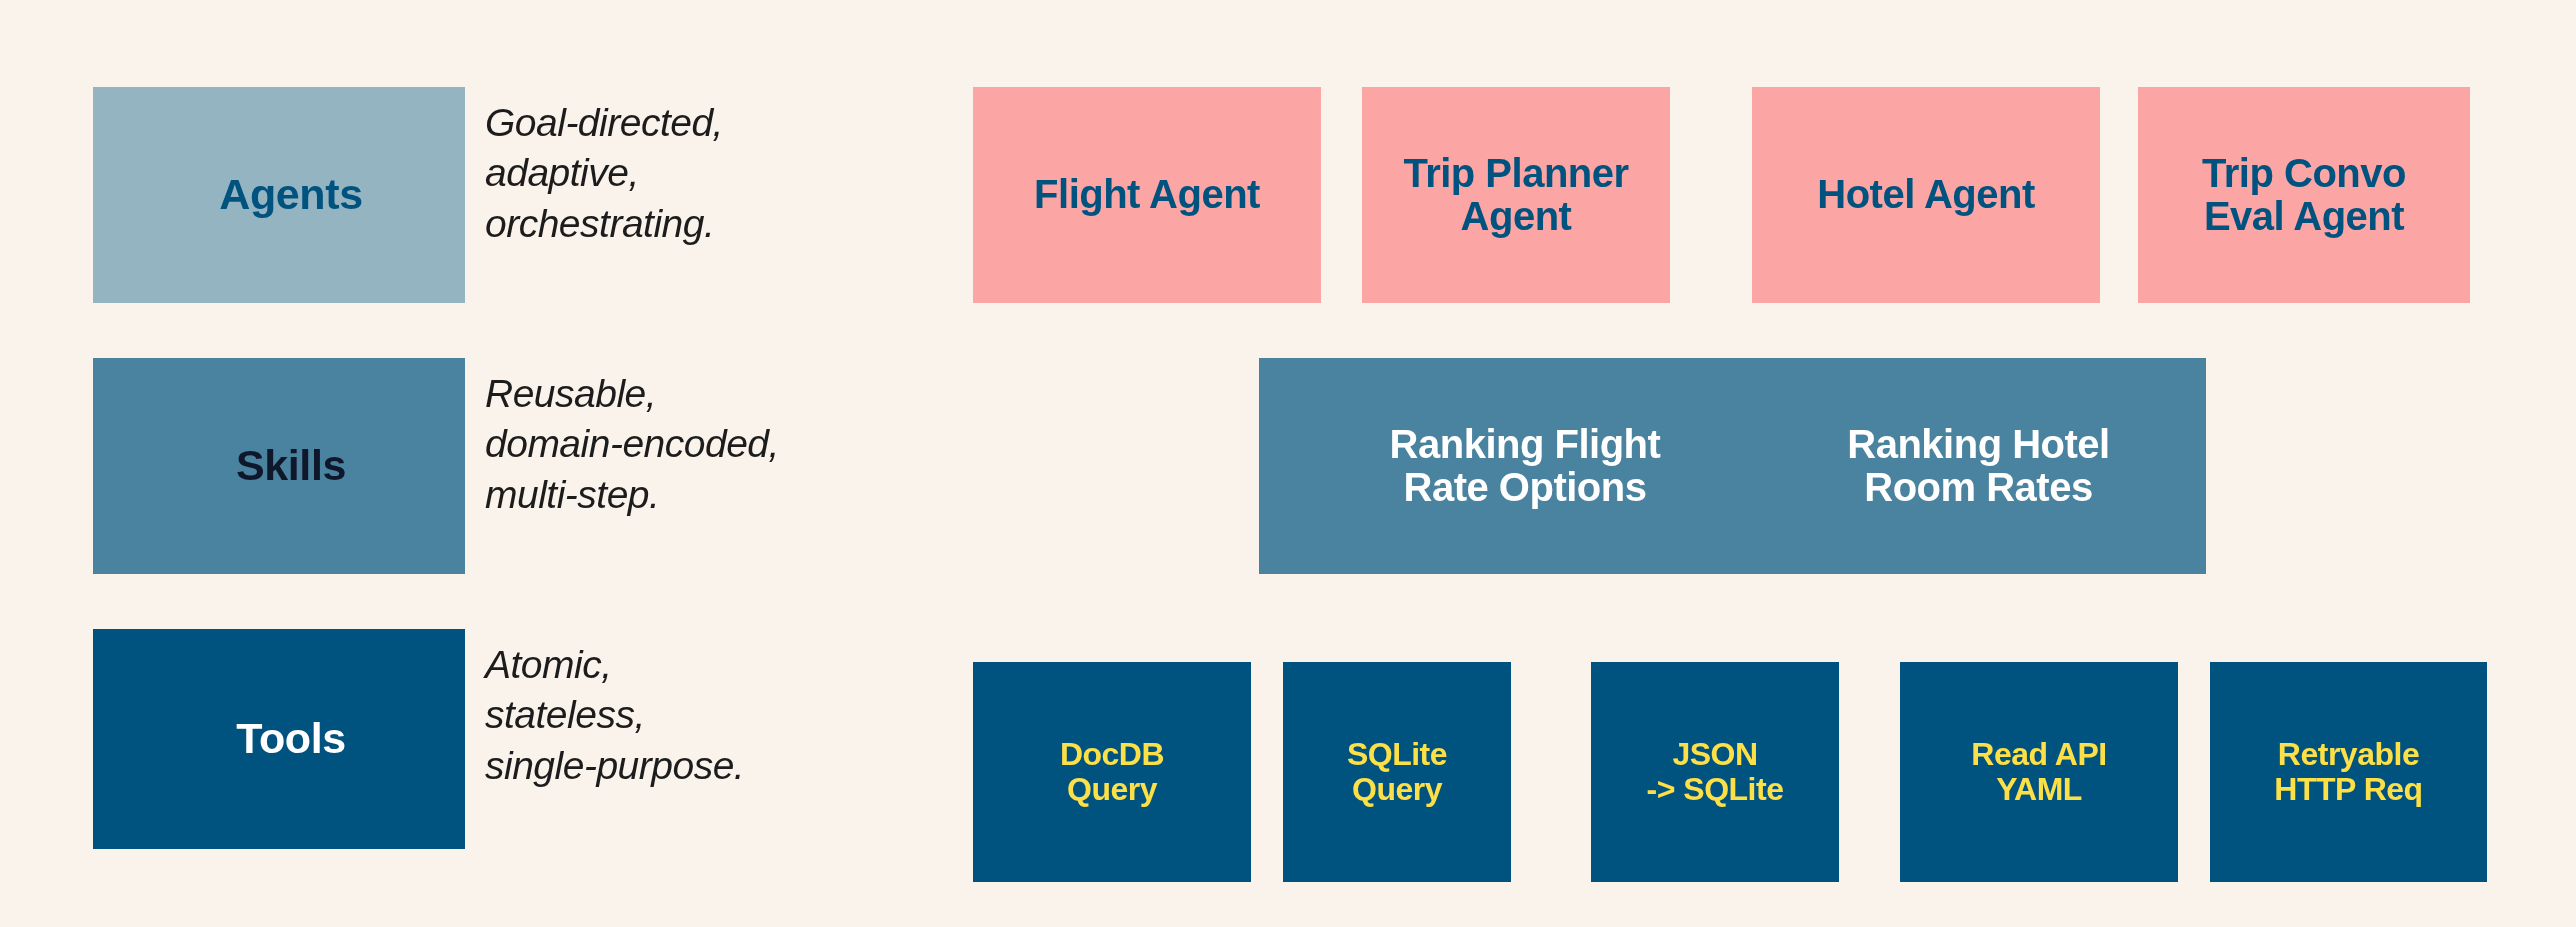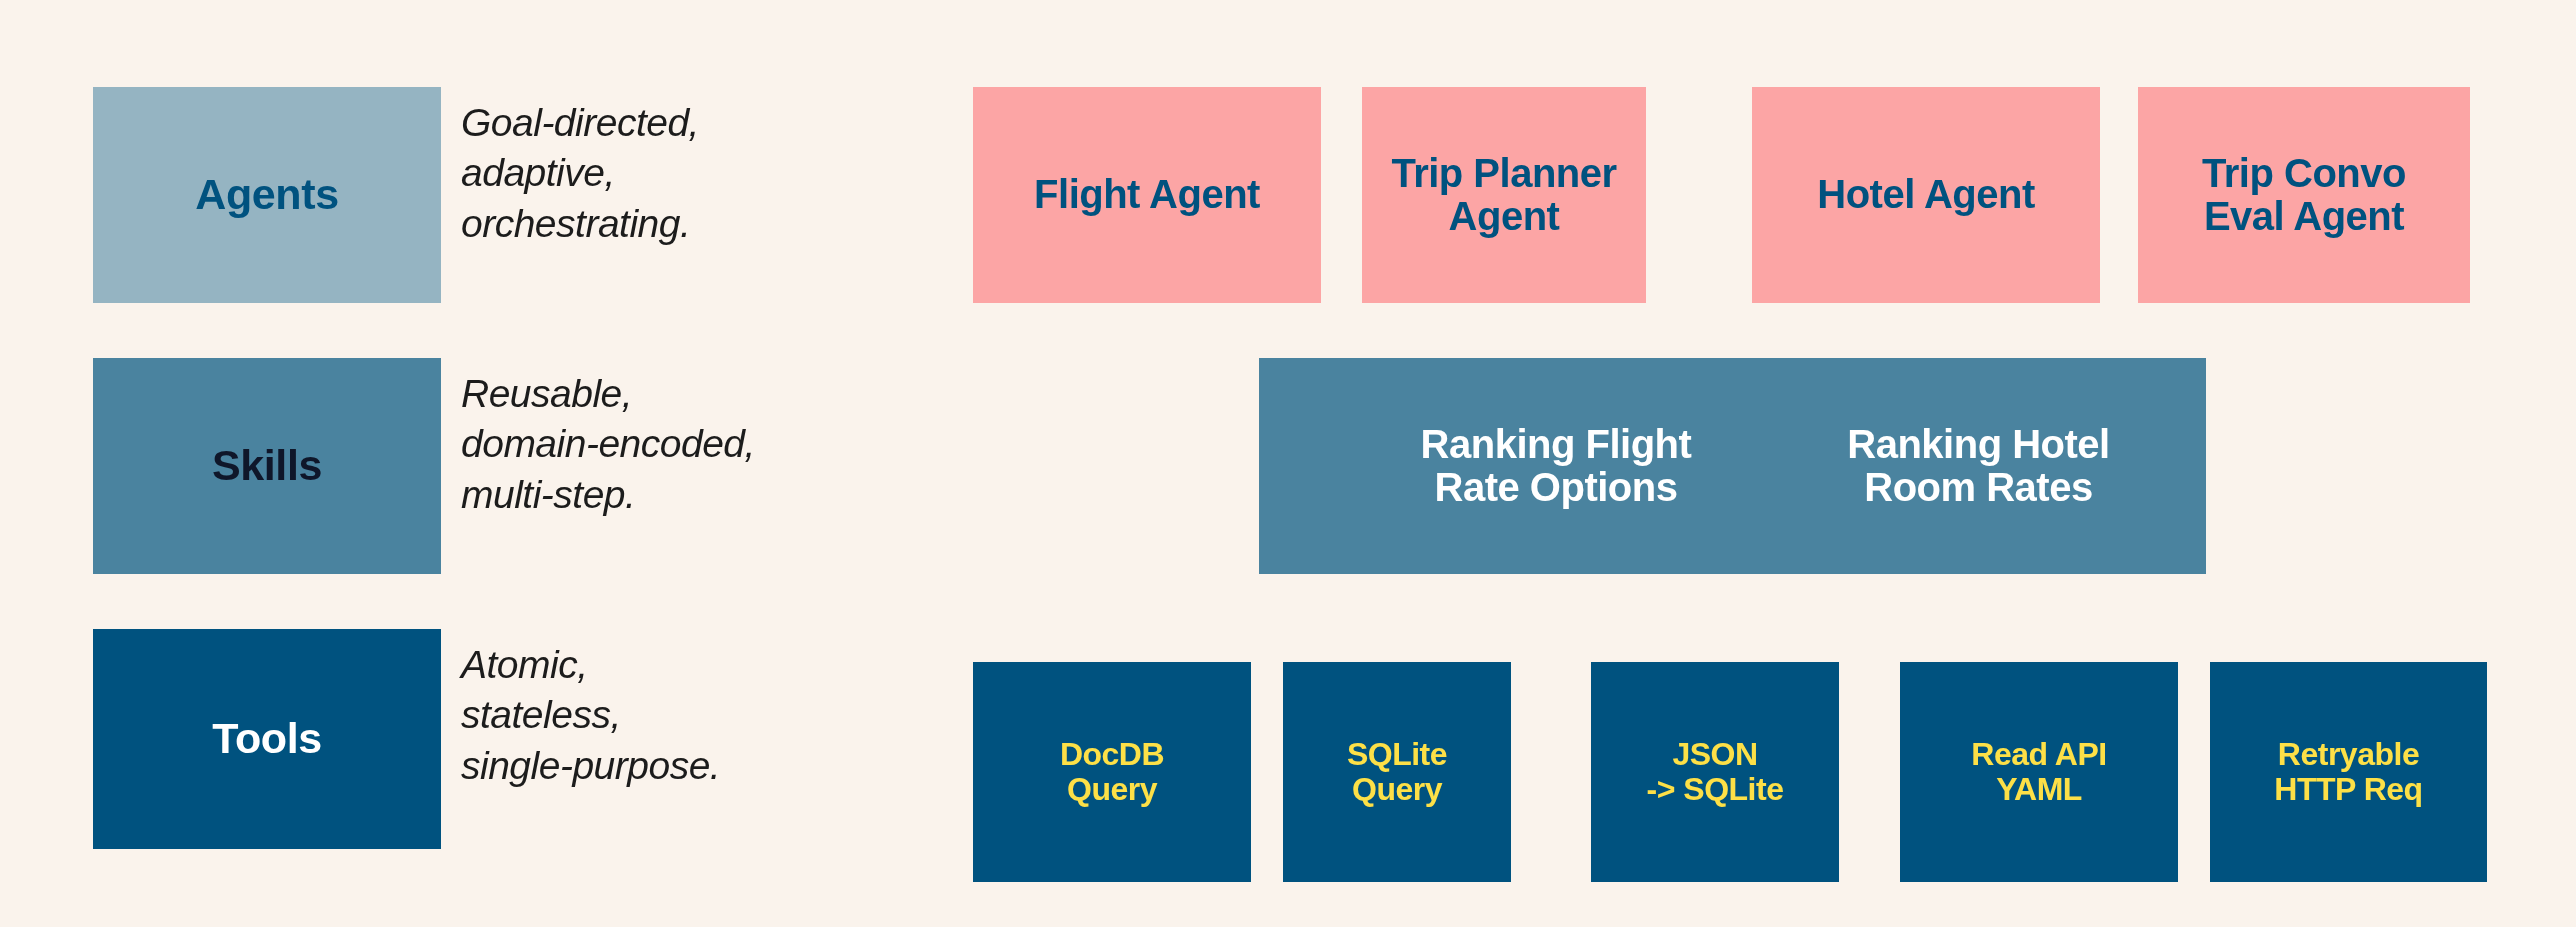--- a/index.html
+++ b/index.html
@@ -32,20 +32,21 @@
   .legend-chip {
     width: 348px;
     display: flex;
     align-items: center;
     justify-content: center;
     text-align: center;
     font-weight: bold;
     letter-spacing: -0.4px;
     font-size: 43px;
     line-height: 1.05;
+    padding-left: 24px;
   }
 
   .legend-desc {
     margin-left: 20px;
     font-style: italic;
     font-size: 39px;
     line-height: 1.30;
     color: #1c1c1c;
     white-space: pre-line;
     padding-top: 10.8px;
@@ -105,34 +106,34 @@
 <div class="diagram">
 
   <div class="legend-row row-agents">
     <div class="legend-chip">Agents</div>
     <div class="legend-desc">Goal-directed,
 adaptive,
 orchestrating.</div>
   </div>
 
   <div class="node agent" style="left:973px;width:348px;">Flight Agent</div>
-  <div class="node agent" style="left:1362px;width:284px;">Trip Planner
+  <div class="node agent" style="left:1362px;width:308px;">Trip Planner
 Agent</div>
   <div class="node agent" style="left:1752px;width:348px;">Hotel Agent</div>
   <div class="node agent" style="left:2138px;width:332px;">Trip Convo
 Eval Agent</div>
 
   <div class="legend-row row-skills">
     <div class="legend-chip">Skills</div>
     <div class="legend-desc">Reusable,
 domain-encoded,
 multi-step.</div>
   </div>
 
-  <div class="node skill" style="left:1259px;width:532px;padding-left:31px;">Ranking Flight
+  <div class="node skill" style="left:1259px;width:532px;">Ranking Flight
 Rate Options</div>
   <div class="node skill" style="left:1751px;width:455px;">Ranking Hotel
 Room Rates</div>
 
   <div class="legend-row row-tools">
     <div class="legend-chip">Tools</div>
     <div class="legend-desc">Atomic,
 stateless,
 single-purpose.</div>
   </div>

